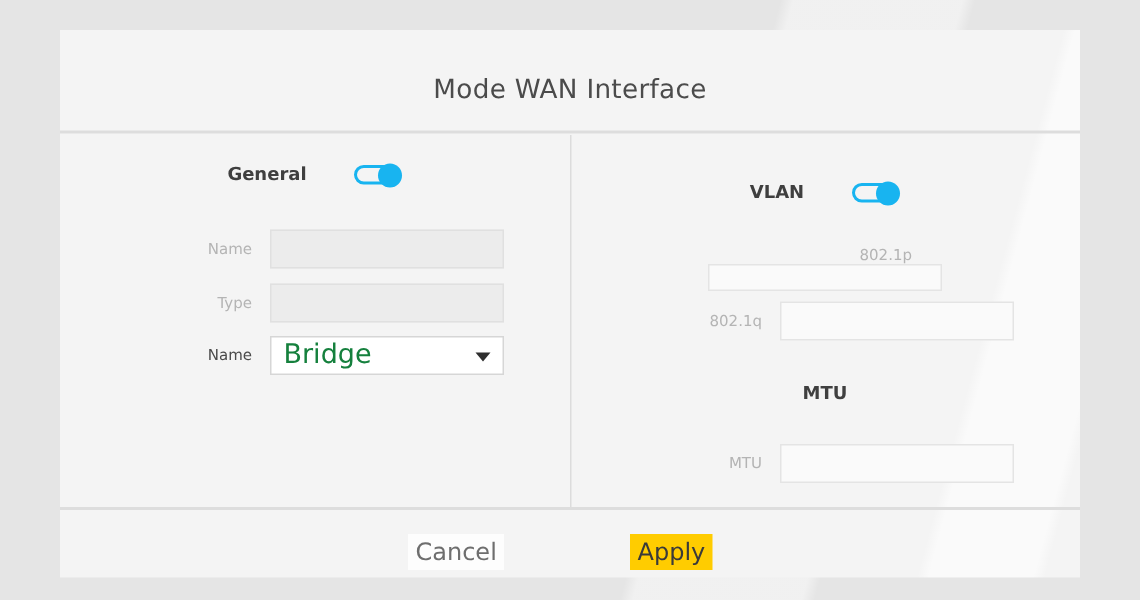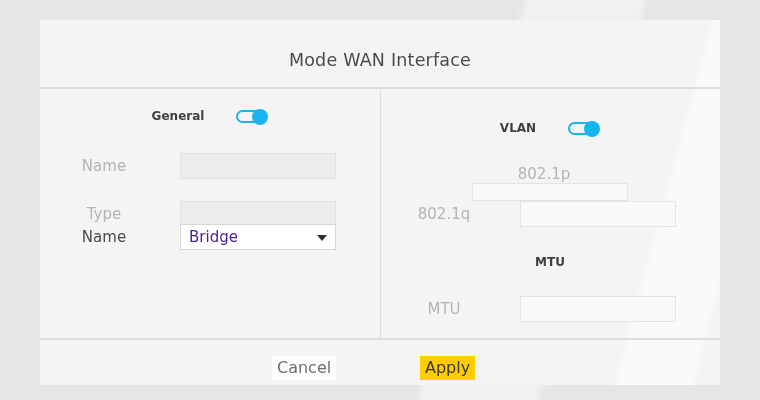--- a/index.html
+++ b/index.html
@@ -141,24 +141,24 @@
   .field-row {
     position: absolute;
     left: 0;
     width: 340px;
     height: 26px;
     display: flex;
     align-items: center;
   }
   .field-label {
     width: 140px;
-    text-align: center;
+    text-align: right;
     padding-right: 12px;
     box-sizing: border-box;
-    font-size: 15px;
+    font-size: 10px;
     color: #b4b4b4;
   }
   .field-label.enabled { color: #4a4a4a; }
 
   .field-input {
     width: 156px;
     height: 26px;
     box-sizing: border-box;
     border: 1px solid #e0e0e0;
     background: #ececec;
@@ -175,22 +175,22 @@
     height: 26px;
     box-sizing: border-box;
     border: 1px solid #d6d6d6;
     background: #ffffff;
   }
   .select-value {
     position: absolute;
     left: 8px;
     top: 0;
     line-height: 24px;
-    font-size: 15px;
-    color: #4c1d95;
+    font-size: 18px;
+    color: #15803d;
   }
   .select-caret {
     position: absolute;
     right: 8px;
     top: 10px;
     width: 0;
     height: 0;
     border-left: 5px solid transparent;
     border-right: 5px solid transparent;
     border-top: 6px solid #2e2e2e;
@@ -242,21 +242,21 @@
         <span class="track"></span>
         <span class="knob"></span>
       </span>
     </div>
 
     <div class="field-row" style="top:63px;">
       <span class="field-label">Name</span>
       <input class="field-input" type="text" disabled="" value="" style="">
     </div>
 
-    <div class="field-row" style="top:99px;margin-top:12px;">
+    <div class="field-row" style="top:99px;">
       <span class="field-label">Type</span>
       <input class="field-input" type="text" disabled="" value="" style="">
     </div>
 
     <div class="field-row" style="top:134px;">
       <span class="field-label enabled">Name</span>
       <span class="select-wrap">
         <span class="select-value">Bridge</span>
         <span class="select-caret"></span>
       </span>

